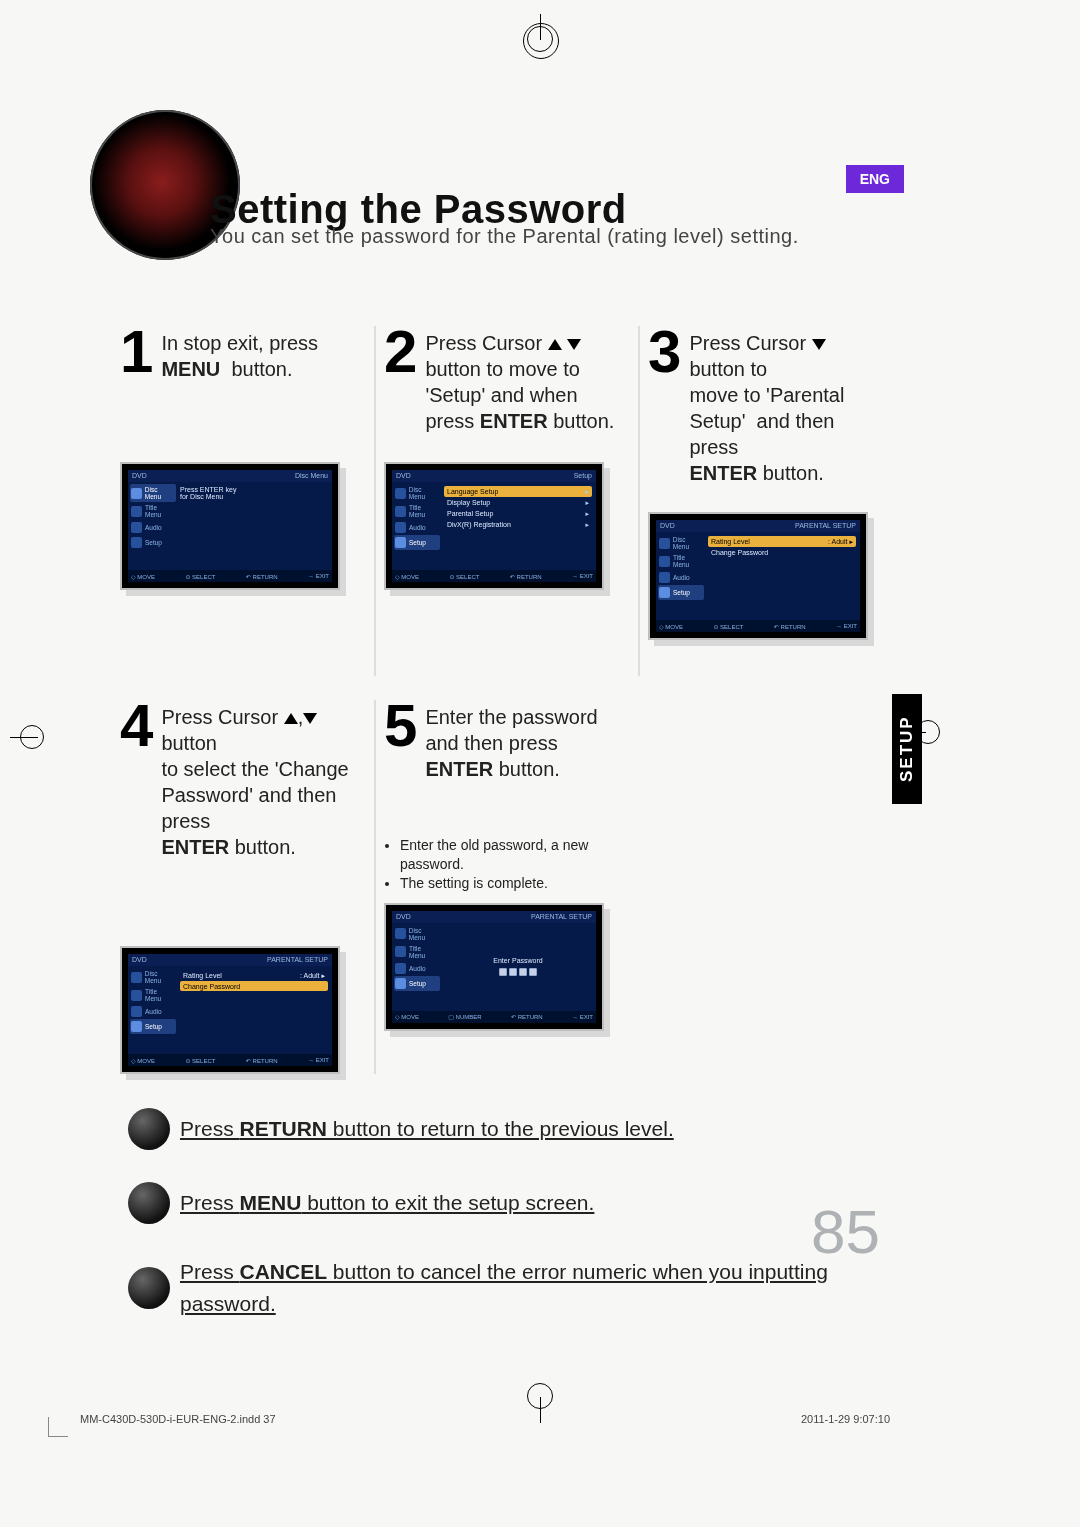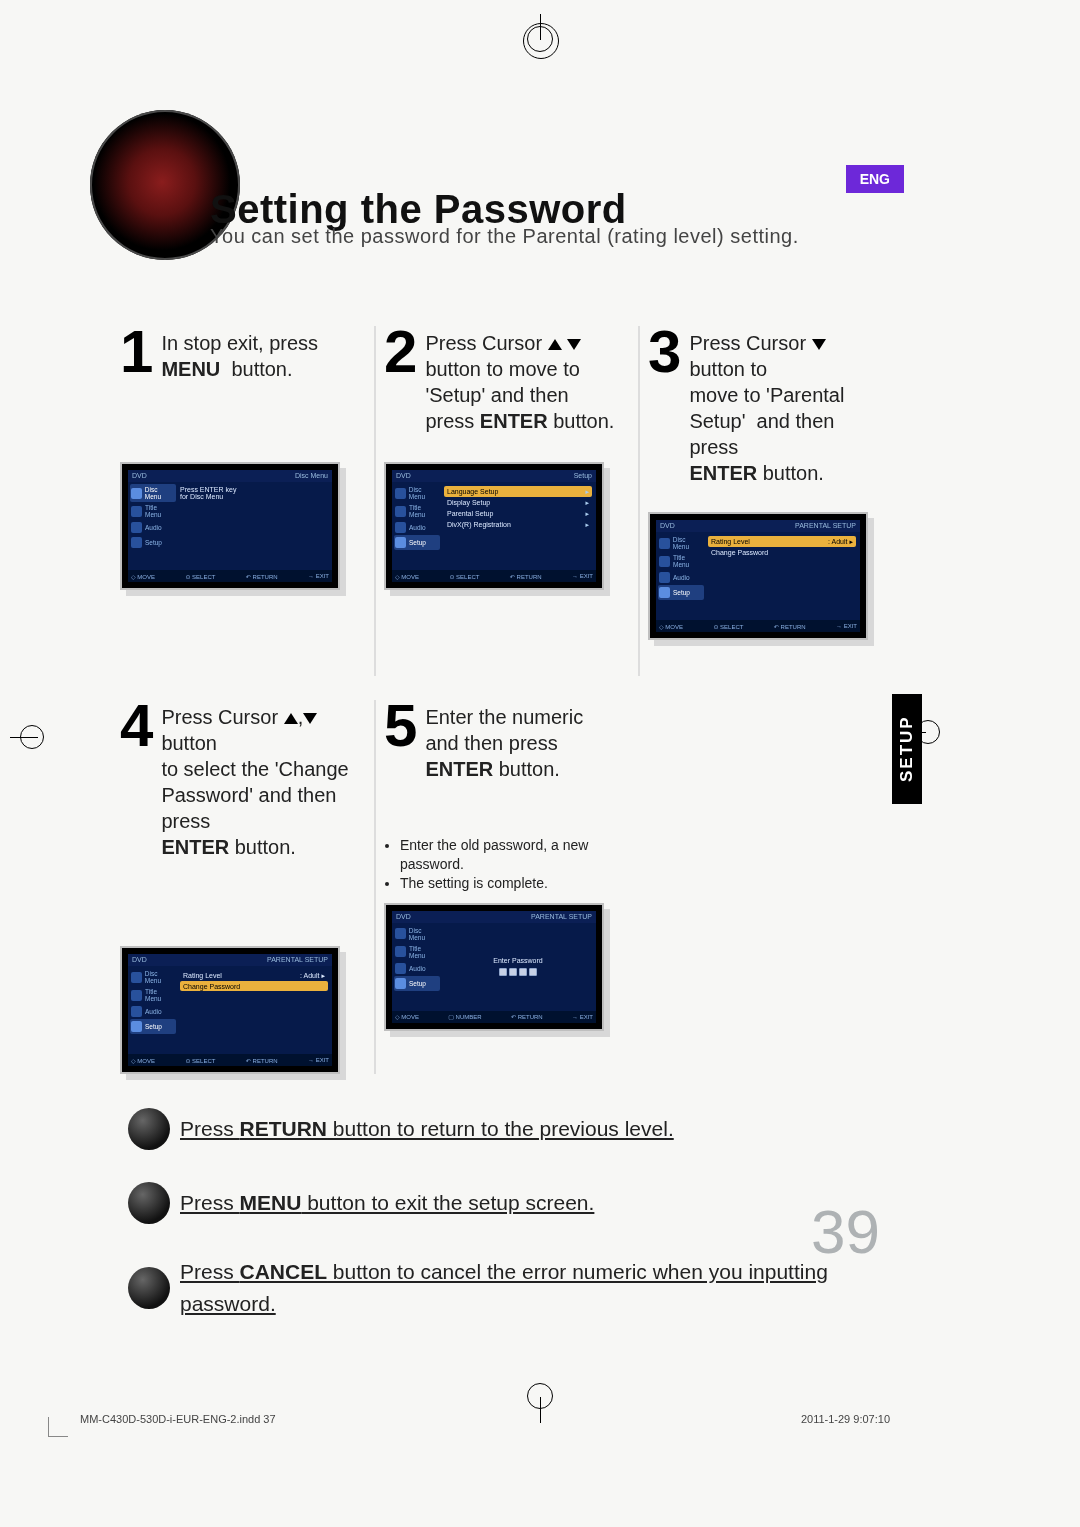--- a/index.html
+++ b/index.html
@@ -227,21 +227,21 @@
       </div>
     </div>
   </div>
 
   <div class="step-col">
     <div class="step-head">
       <div class="step-num">2</div>
       <div class="step-text">
         Press Cursor <span class="tri-up"></span> <span class="tri-down"></span><br>
         <span>button to move to</span><br>
-        <span>'Setup' and then</span><br>
+        <span>'Setup' and when</span><br>
         press <b>ENTER</b> button.
       </div>
     </div>
     <div class="screenshot">
       <div class="ss-inner">
         <div class="ss-top">
             <span>DVD</span>
             <span>Setup</span>
           </div>
         <div class="ss-side">
@@ -399,21 +399,21 @@
           <span>→ <span>EXIT</span></span>
         </div>
       </div>
     </div>
   </div>
 
   <div class="step-col short">
     <div class="step-head">
       <div class="step-num">5</div>
       <div class="step-text">
-        <span>Enter the numeric</span><br>
+        <span>Enter the password</span><br>
         <span>and then press</span><br>
         <b>ENTER</b> button.
       </div>
     </div>
     <ul style="font-size:14px; line-height:1.35; margin-left:16px; margin-bottom:10px;">
       <li>Enter the old password, a new password.</li>
       <li>The setting is complete.</li>
     </ul>
     <div class="screenshot">
       <div class="ss-inner">
@@ -468,18 +468,18 @@
   <div class="row">
     <div class="ball"></div>
     <div><span>Press </span><b>MENU</b><span> button to exit the setup screen.</span></div>
   </div>
   <div class="row">
     <div class="ball"></div>
     <div><span>Press </span><b>CANCEL</b><span> button to cancel the error numeric when you inputting password.</span></div>
   </div>
 </div>
 
-<div class="page-num">39</div>
+<div class="page-num">85</div>
 
 <div class="print-footer">
   <span>MM-C430D-530D-i-EUR-ENG-2.indd   37</span>
   <span>2011-1-29   9:07:10</span>
 </div>
 
 </body></html>

